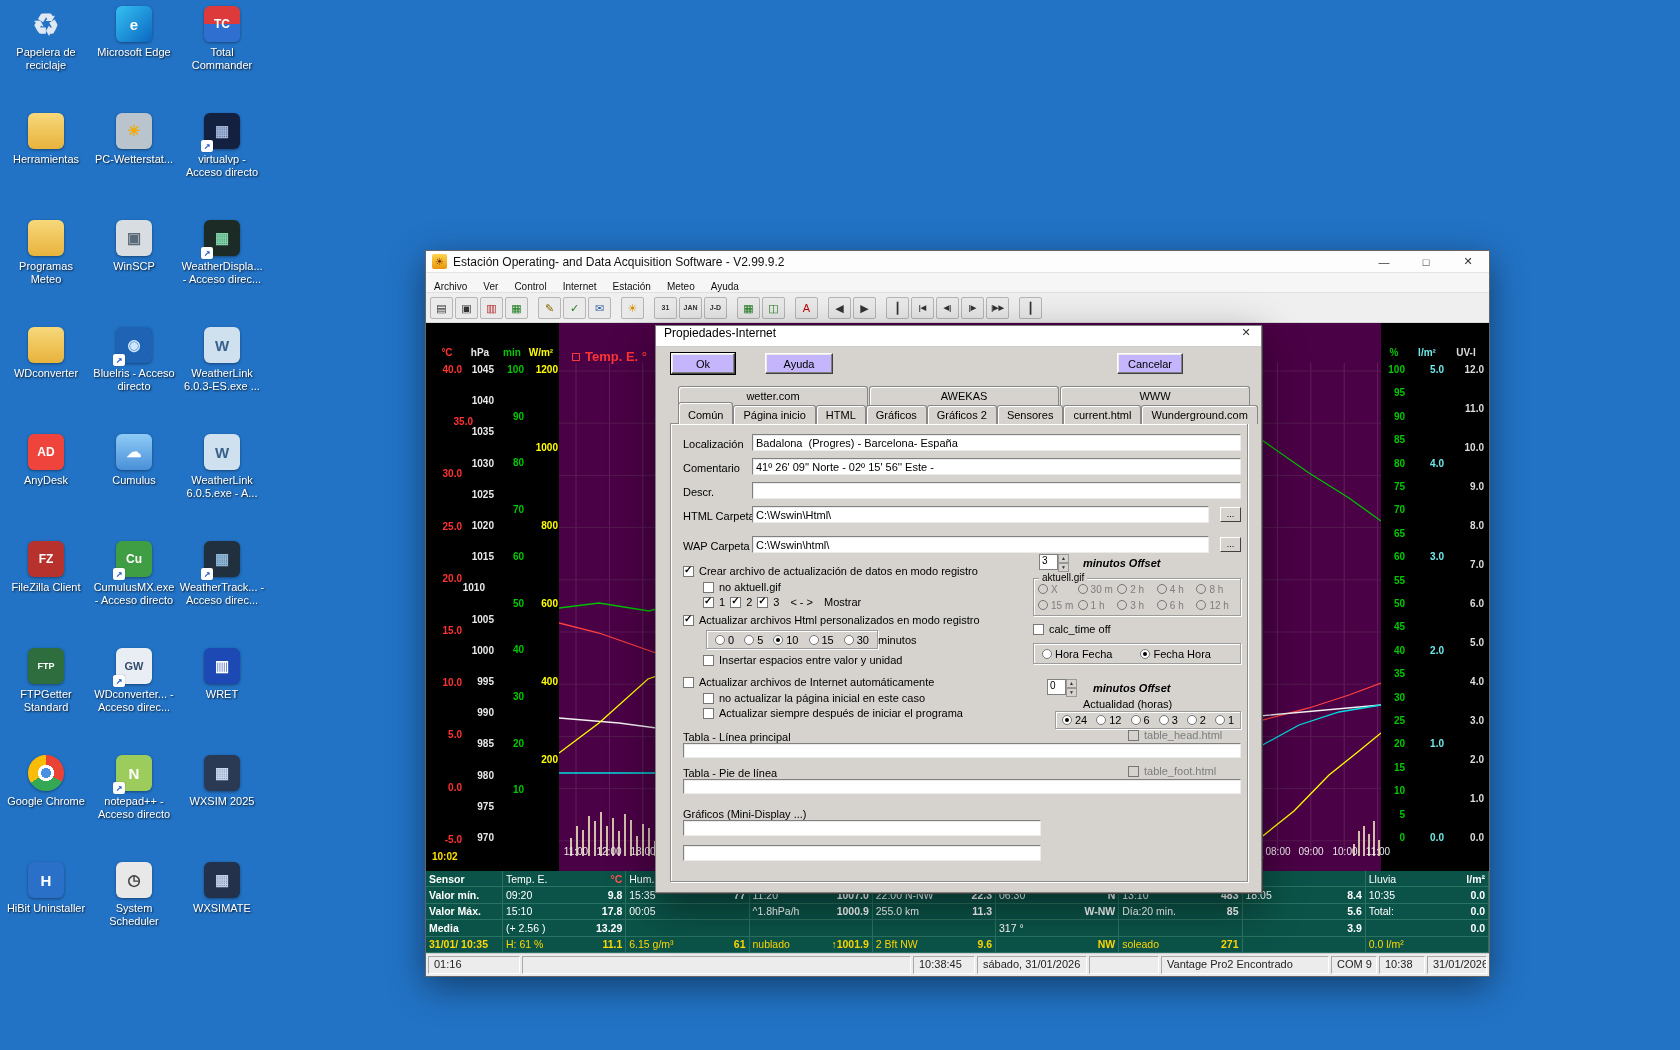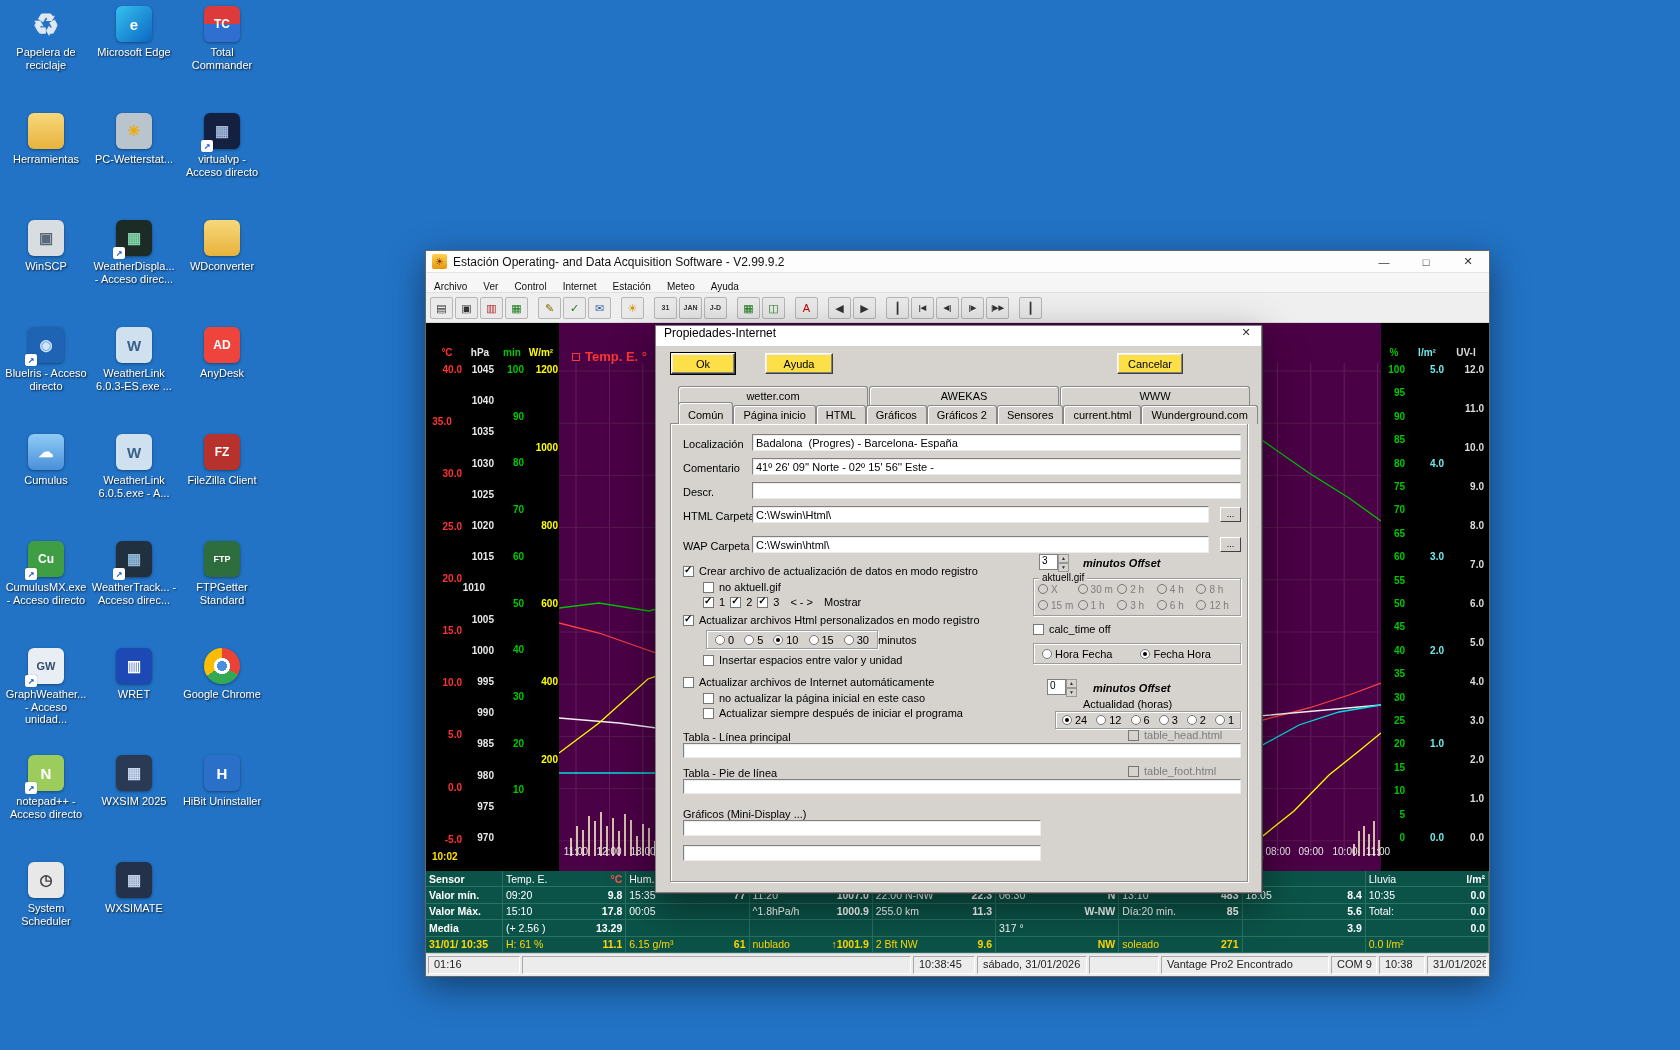--- a/index.html
+++ b/index.html
@@ -61,21 +61,21 @@
   
   #statusbar { position:absolute; left:0; bottom:0; width:1063px; height:23px; background:#ececec;
     border-top:1px solid #cfcfcf; display:flex; align-items:stretch; padding:2px; gap:2px; font-size:11px; }
   .sseg { border:1px solid; border-color:#a8a8a8 #fff #fff #a8a8a8; padding:1px 5px; white-space:nowrap; overflow:hidden; color:#222; }
 
   
   #dialog { position:absolute; left:655px; top:325px; width:607px; height:568px; background:#d6d3ce;
     border:1px solid #808080; box-shadow:1px 1px 0 #404040, 0 14px 40px rgba(0,0,0,.45); font-size:11px; color:#000; }
   .dtitle { height:21px; background:#fff; border-bottom:1px solid #d0d0d0; display:flex; align-items:flex-start; padding:0 2px 0 8px; font-size:12px; }
   .dclose { margin-left:auto; width:26px; text-align:center; font-size:11px; color:#333; }
-  .dbtn { position:absolute; height:21px; background:#fde047; border:1px solid; border-color:#fff #404040 #404040 #fff;
+  .dbtn { position:absolute; height:21px; background:#c4b5fd; border:1px solid; border-color:#fff #404040 #404040 #fff;
     box-shadow:inset -1px -1px 0 #808080, inset 1px 1px 0 #ecebe7; font-size:11px; font-family:inherit; color:#000; }
   .dbtn.default { outline:1px solid #000; }
   #tabs-back { position:absolute; left:22px; top:60px; width:572px; height:20px; display:flex; gap:1px; }
   .tabb { flex:1; border:1px solid #888; border-bottom:0; border-radius:3px 3px 0 0; background:#d6d3ce;
     text-align:center; padding-top:3px; box-shadow:inset 1px 1px 0 #fff; }
   #tabs-front { position:absolute; left:22px; top:79px; height:19px; display:flex; z-index:2; }
   .tabf { border:1px solid #888; border-bottom:0; border-radius:3px 3px 0 0; background:#d6d3ce;
     padding:3px 9px 0; box-shadow:inset 1px 1px 0 #fff; height:19px; }
   .tabf.active { height:22px; margin-top:-3px; padding-top:6px; z-index:3; position:relative; }
   .panel { position:absolute; left:14px; top:97px; width:578px; height:459px; border:1px solid #8c8c8c;
@@ -127,20 +127,24 @@
     </div>
     <div class="di">
       <div class="di-g" style="background: rgb(185, 196, 204); color: rgb(245, 168, 0);">☀</div>
       <div class="di-l">PC-Wetterstat...</div>
     </div>
     <div class="di">
       <div class="di-g" style="background: rgb(19, 32, 63); color: rgb(159, 180, 216);">▦<span class="sc">↗</span></div>
       <div class="di-l">virtualvp - Acceso directo</div>
     </div>
     <div class="di">
+      <div class="di-g" style="background: linear-gradient(rgb(247, 216, 123), rgb(232, 179, 60)); color: rgb(169, 120, 18);"></div>
+      <div class="di-l">Programas Meteo</div>
+    </div>
+    <div class="di">
       <div class="di-g" style="background: rgb(216, 221, 226); color: rgb(90, 106, 120);">▣</div>
       <div class="di-l">WinSCP</div>
     </div>
     <div class="di">
       <div class="di-g" style="background: rgb(28, 43, 37); color: rgb(127, 212, 168);">▦<span class="sc">↗</span></div>
       <div class="di-l">WeatherDispla... - Acceso direc...</div>
     </div>
     <div class="di">
       <div class="di-g" style="background: linear-gradient(rgb(247, 216, 123), rgb(232, 179, 60)); color: rgb(169, 120, 18);"></div>
       <div class="di-l">WDconverter</div>
@@ -176,21 +180,21 @@
     <div class="di">
       <div class="di-g" style="background: rgb(32, 48, 62); color: rgb(143, 184, 216);">▦<span class="sc">↗</span></div>
       <div class="di-l">WeatherTrack... - Acceso direc...</div>
     </div>
     <div class="di">
       <div class="di-g" style="background: rgb(46, 110, 62); color: rgb(255, 255, 255); font-size: 9px;">FTP</div>
       <div class="di-l">FTPGetter Standard</div>
     </div>
     <div class="di">
       <div class="di-g" style="background: rgb(232, 238, 244); color: rgb(51, 74, 106); font-size: 11px;">GW<span class="sc">↗</span></div>
-      <div class="di-l">GraphWeather... - Acceso unidad...</div>
+      <div class="di-l">WDconverter... - Acceso direc...</div>
     </div>
     <div class="di">
       <div class="di-g" style="background: rgb(29, 73, 181); color: rgb(255, 255, 255);">▥</div>
       <div class="di-l">WRET</div>
     </div>
     <div class="di">
       <div class="di-g" style="background: radial-gradient(circle, rgb(74, 144, 226) 0px, rgb(74, 144, 226) 5px, rgb(255, 255, 255) 5px, rgb(255, 255, 255) 8px, rgba(0, 0, 0, 0) 8px), conic-gradient(rgb(234, 67, 53) 0deg, rgb(234, 67, 53) 33%, rgb(52, 168, 83) 0deg, rgb(52, 168, 83) 66%, rgb(251, 188, 5) 0deg, rgb(251, 188, 5) 100%); color: rgb(255, 255, 255); border-radius: 50%;"></div>
       <div class="di-l">Google Chrome</div>
     </div>
     <div class="di">
@@ -332,21 +336,21 @@
         <rect x="814.25" y="498" width="1.5" height="35" fill="#ffffcc"></rect>
         <rect x="819.25" y="517" width="1.5" height="16" fill="#ffffcc"></rect>
       </svg>
     <div id="legend">
       <span class="lgbox"></span>
       <span class="lgtxt">Temp. E. °</span>
     </div>
     <div id="axes-host">
         <div class="axhdr" style="left: 6px; width: 30px; color: rgb(255, 51, 51);">°C</div>
         <div class="axlbl" style="left: 6px; width: 30px; top: 41px; color: rgb(255, 51, 51);">40.0</div>
-        <div class="axlbl" style="left: 1px; width: 30px; top: 93.2px; color: rgb(255, 51, 51); text-align: center;">35.0</div>
+        <div class="axlbl" style="left: 17px; width: 30px; top: 93.2px; color: rgb(255, 51, 51);">35.0</div>
         <div class="axlbl" style="left: 6px; width: 30px; top: 145.4px; color: rgb(255, 51, 51);">30.0</div>
         <div class="axlbl" style="left: 6px; width: 30px; top: 197.6px; color: rgb(255, 51, 51);">25.0</div>
         <div class="axlbl" style="left: 6px; width: 30px; top: 249.8px; color: rgb(255, 51, 51);">20.0</div>
         <div class="axlbl" style="left: 6px; width: 30px; top: 302px; color: rgb(255, 51, 51);">15.0</div>
         <div class="axlbl" style="left: 6px; width: 30px; top: 354.2px; color: rgb(255, 51, 51);">10.0</div>
         <div class="axlbl" style="left: 6px; width: 30px; top: 406.4px; color: rgb(255, 51, 51);">5.0</div>
         <div class="axlbl" style="left: 6px; width: 30px; top: 458.6px; color: rgb(255, 51, 51);">0.0</div>
         <div class="axlbl" style="left: 6px; width: 30px; top: 510.8px; color: rgb(255, 51, 51);">-5.0</div>
         <div class="axhdr" style="left: 40px; width: 28px; color: rgb(232, 232, 232);">hPa</div>
         <div class="axlbl" style="left: 40px; width: 28px; top: 41px; color: rgb(232, 232, 232);">1045</div>

